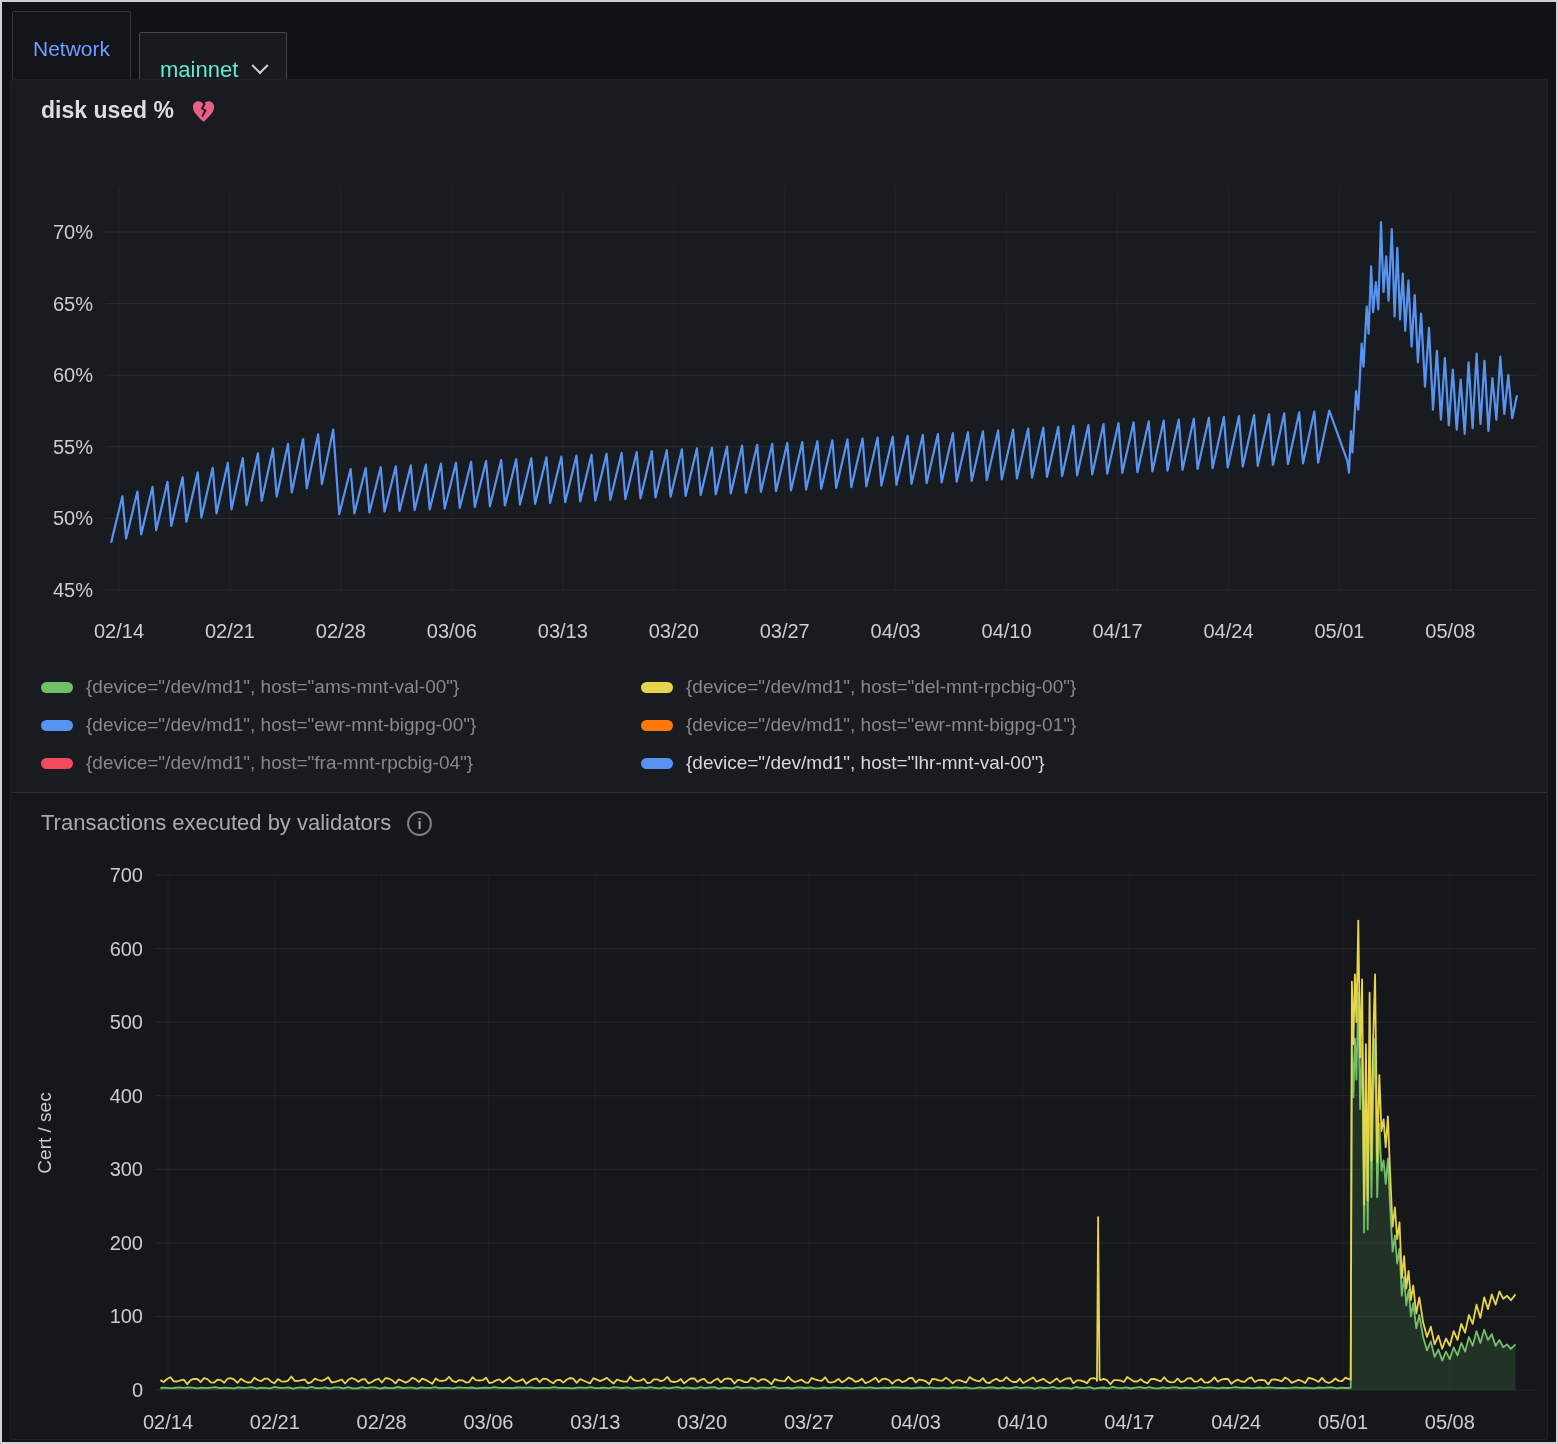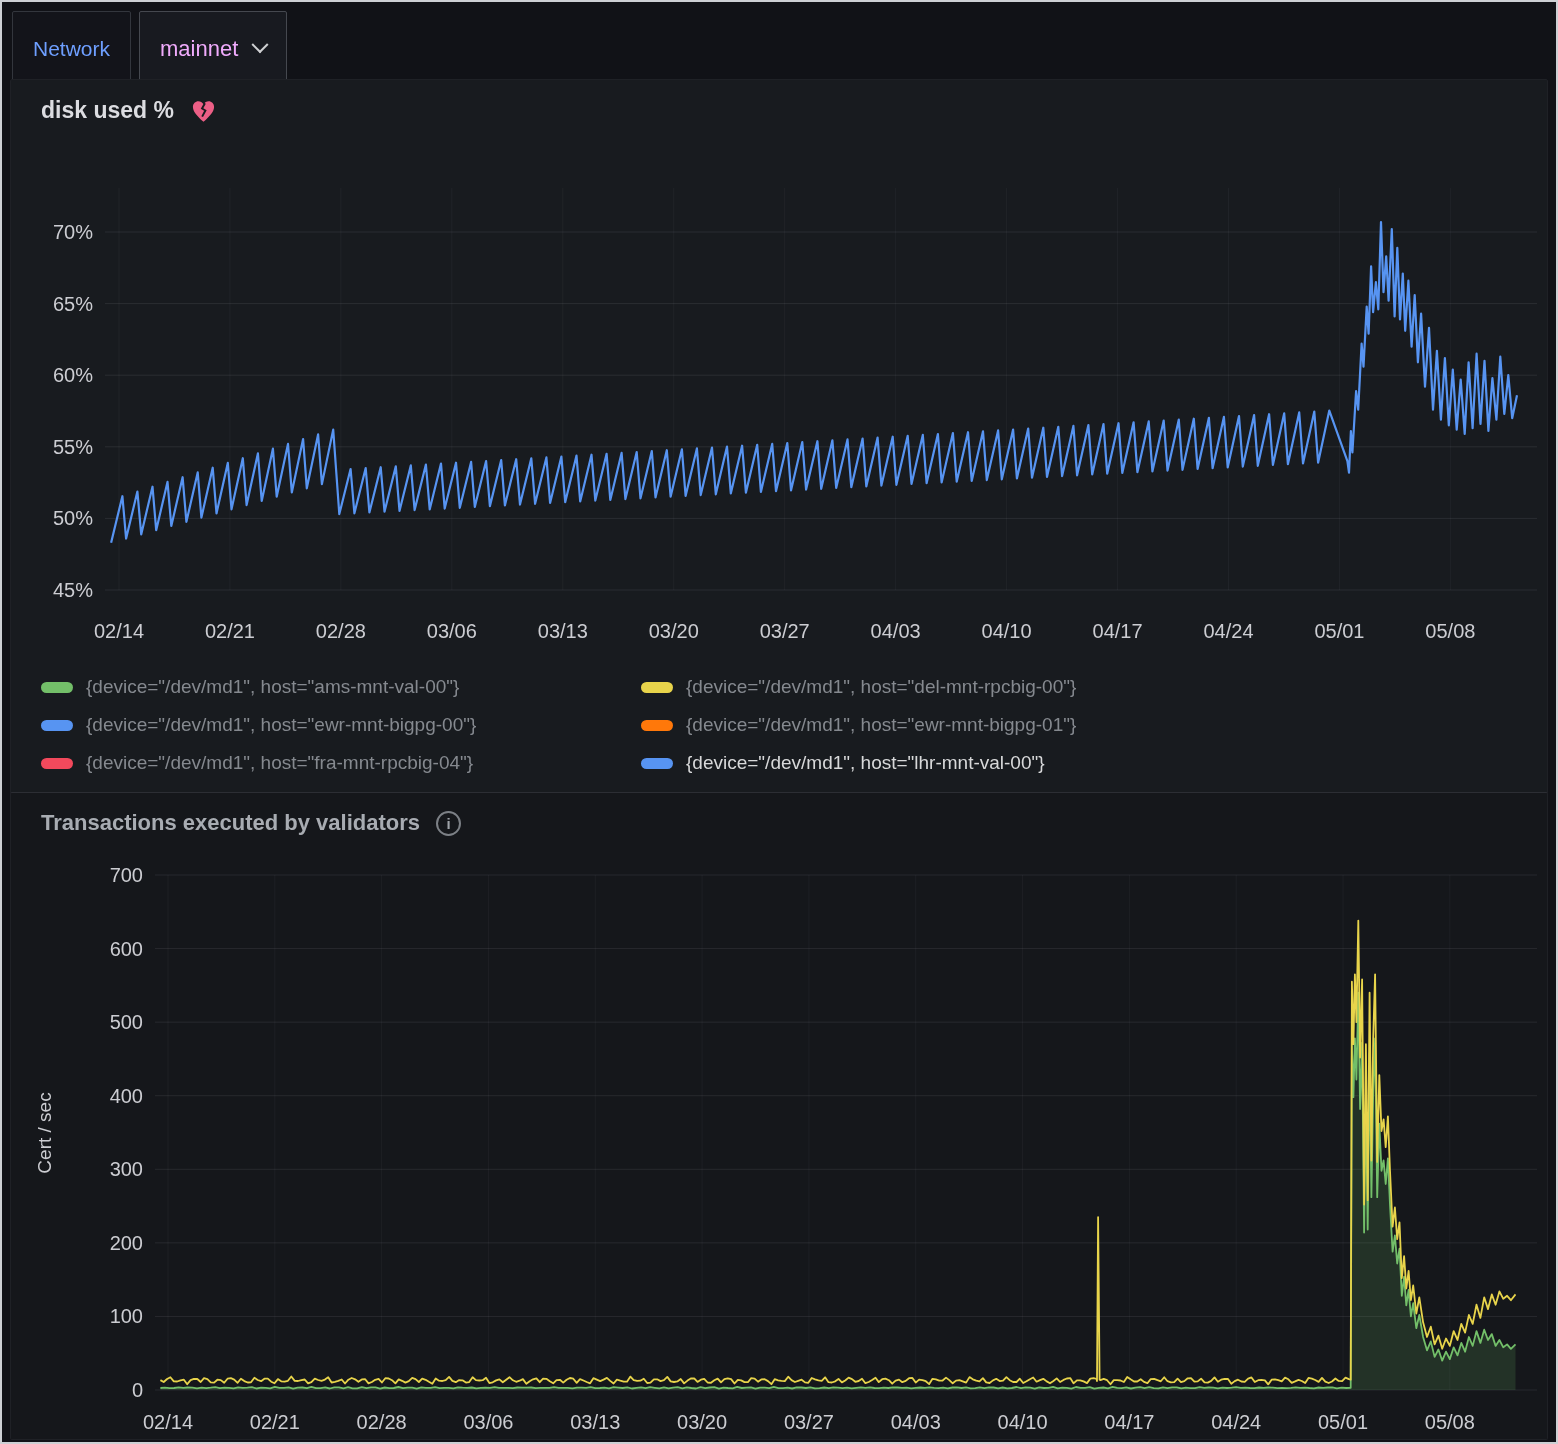--- a/index.html
+++ b/index.html
@@ -5,30 +5,30 @@
   html,body{margin:0;padding:0;background:#caccd0;}
   .page{
     position:relative;width:1554px;height:1440px;
     background:#111217;border:2px solid #cdd0d4;
     font-family:"Liberation Sans",sans-serif;overflow:hidden;
   }
   
   .topbar{display:flex;gap:8px;padding:9px 0 0 10px;height:68px;box-sizing:border-box;}
   .varbox{height:75px;box-sizing:border-box;display:flex;align-items:center;padding:0 20px;border-radius:2px;}
   .var-label{border:1px solid #33363d;background:#13141a;color:#6e9fff;font-size:21px;font-weight:500;}
-  .var-value{border:1px solid #45484f;background:#181a20;color:#f0abfc;font-size:22px;font-weight:500;gap:16px;}
+  .var-value{border:1px solid #45484f;background:#181a20;color:#5eead4;font-size:22px;font-weight:500;gap:16px;margin-top:21px;}
   .chev{width:10px;height:10px;border-right:2px solid #cfd0d2;border-bottom:2px solid #cfd0d2;
         transform:rotate(45deg) translate(-3px,-3px);}
   
   .panel{position:absolute;left:8px;width:1538px;background:#181b1f;border:1px solid #1f2126;border-radius:2px;box-sizing:border-box;}
   .panel1{top:77px;height:882px;}
   .panel2{top:790px;height:648px;background:#15171b;border-top:1px solid #2c2e34;}
   .p-header{display:flex;align-items:center;gap:16px;padding:16px 0 0 30px;height:44px;box-sizing:border-box;}
   .p1-title{color:#dcdde1;font-size:23px;font-weight:600;}
-  .p2-title{color:#a8acb2;font-size:22px;font-weight:700;}
+  .p2-title{color:#a8acb2;font-size:22px;font-weight:400;}
   .heart{width:27px;height:27px;margin-top:2px;}
   .info-circle{width:25px;height:25px;border:2px solid #7c8086;border-radius:50%;color:#9fa3a9;
                display:flex;align-items:center;justify-content:center;
                font-size:15px;font-weight:700;box-sizing:border-box;cursor:pointer;}
   
   .legend{padding:12px 0 0 30px;display:grid;grid-template-columns:600px 1fr;row-gap:16px;}
   .legend-item{display:flex;align-items:center;gap:13px;font-size:19px;color:#85898f;cursor:pointer;white-space:nowrap;}
   .legend-item.bright{color:#d8d9da;}
   .legend-marker{width:32px;height:11px;border-radius:6px;flex:none;}
   svg{display:block;}

